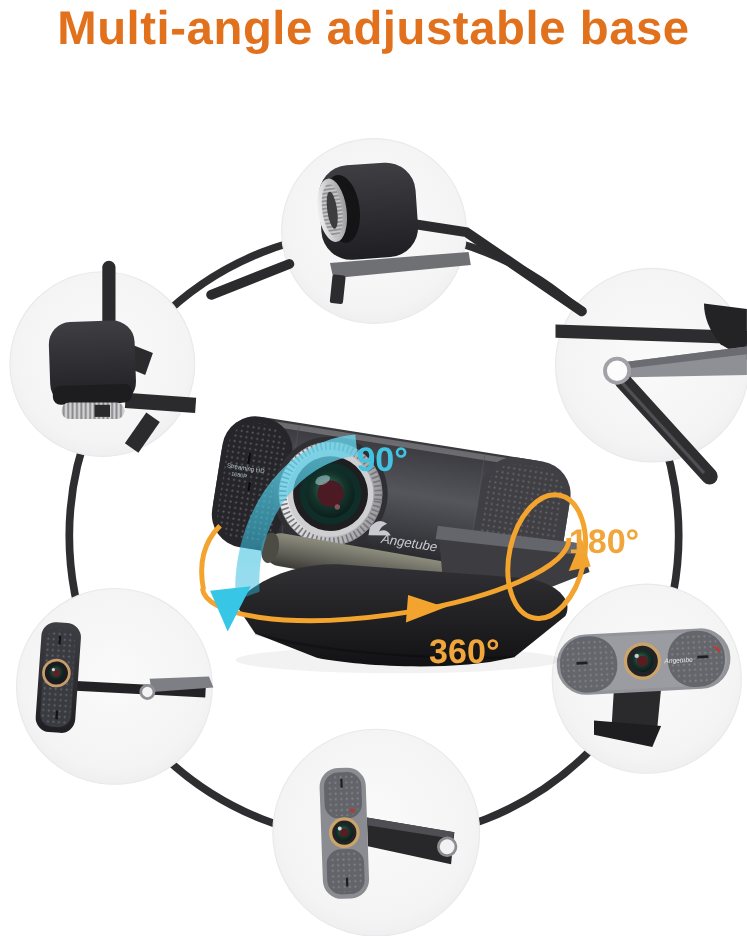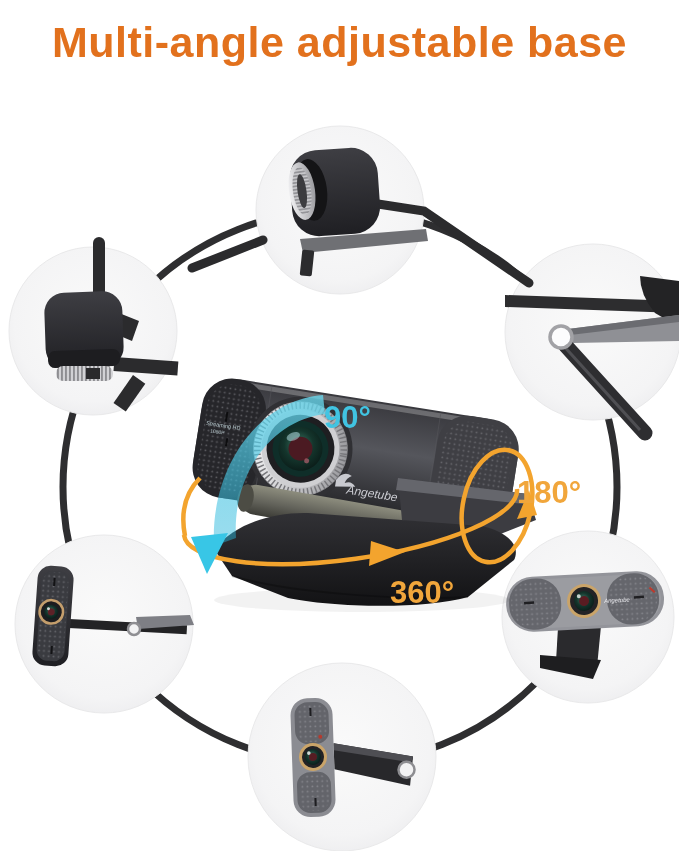--- a/index.html
+++ b/index.html
@@ -1,18 +1,18 @@
 <!DOCTYPE html>
 <html><head>
 <meta charset="utf-8">
 <style>
   html,body{margin:0;padding:0;background:#ffffff;}
   body{width:679px;height:851px;position:relative;overflow:hidden;
        font-family:"Liberation Sans",sans-serif;}
-  .title{position:absolute;top:16px;left:0;width:679px;text-align:center;
+  .title{position:absolute;top:0;left:0;width:679px;text-align:center;
          margin:0;padding-top:2px;font-size:43px;font-weight:bold;
          letter-spacing:0.5px;color:#e2711d;}
   svg{position:absolute;top:0;left:0;}
   .deg{font-family:"Liberation Sans",sans-serif;font-size:31px;font-weight:bold;}
   .tiny{font-family:"Liberation Sans",sans-serif;}
 </style>
 </head>
 <body>
 
 <h1 class="title">Multi-angle adjustable base</h1>

